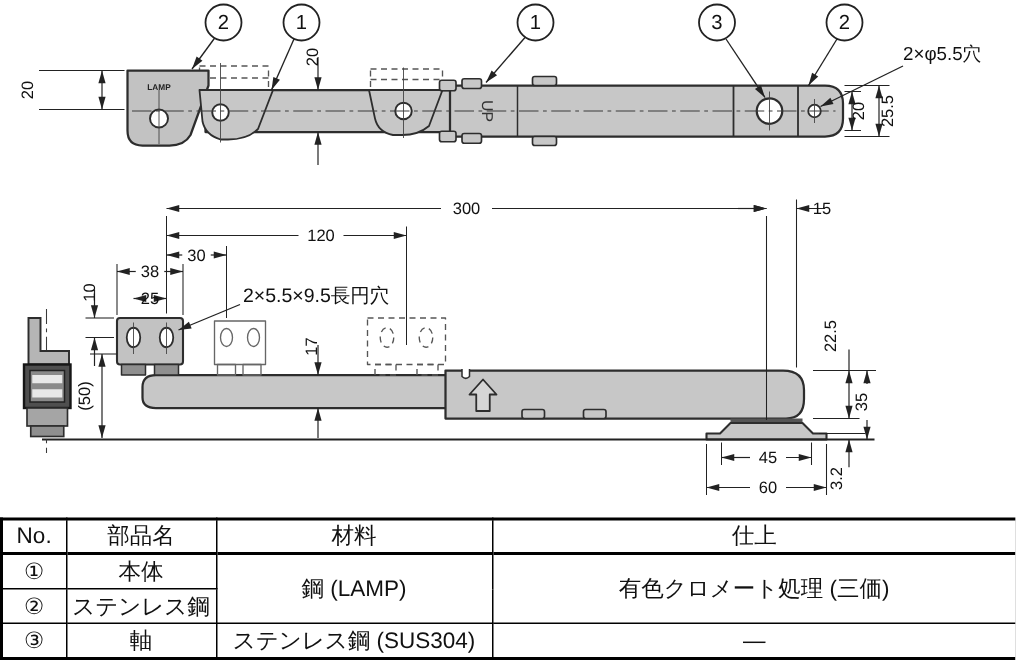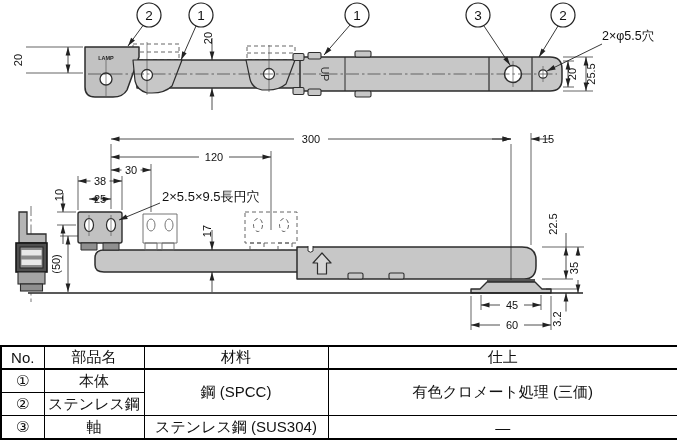--- a/index.html
+++ b/index.html
@@ -290,21 +290,21 @@
       <th>No.</th>
       <th>部品名</th>
       <th>材料</th>
       <th>仕上</th>
     </tr>
   </thead>
   <tbody>
     <tr>
       <td>①</td>
       <td>本体</td>
-      <td rowspan="2">鋼 (SPCC)</td>
+      <td rowspan="2">鋼 (LAMP)</td>
       <td rowspan="2">有色クロメート処理 (三価)</td>
     </tr>
     <tr>
       <td>②</td>
       <td>ステンレス鋼</td>
     </tr>
     <tr style="height:24px;">
       <td>③</td>
       <td>軸</td>
       <td>ステンレス鋼 (SUS304)</td>

